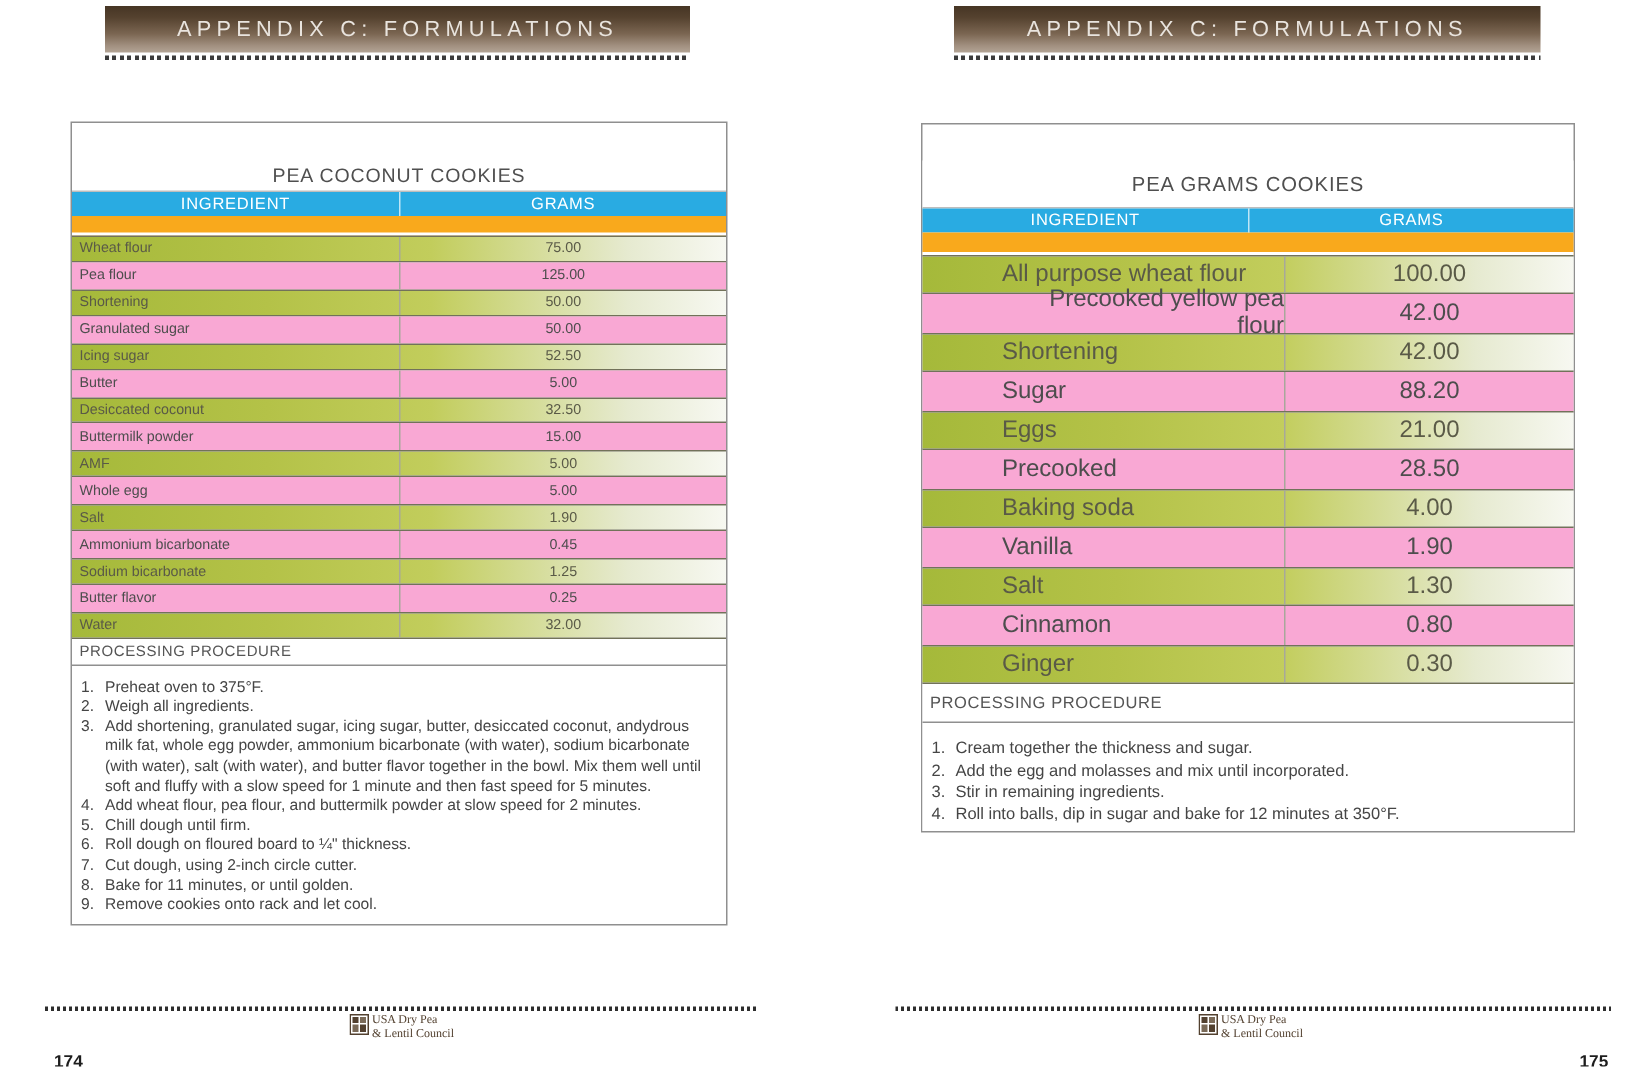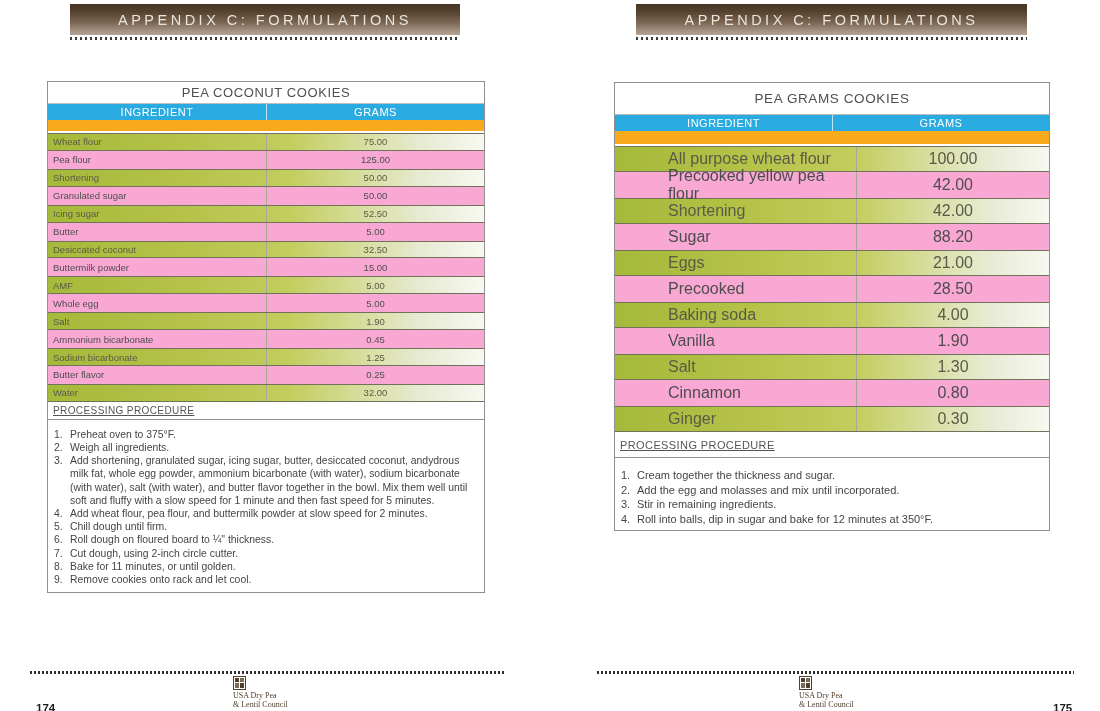--- a/index.html
+++ b/index.html
@@ -25,52 +25,51 @@
   .page-right .dotted-rule.top { left:636px; width:391px; top:37px; }
 
   
   .recipe-table { position:absolute; background:#fff; border:1px solid #8f8f8f; }
   .page-left  .recipe-table { left:47px;  top:81px; width:438px; }
   .page-right .recipe-table { left:614px; top:82px; width:436px; }
 
   .t-title {
     width:100%; color:#4f4f4f; letter-spacing:0.6px;
     display:flex; align-items:center; justify-content:center;
-    border-bottom:1px solid #bdbdbd; background:#fff;
+    border-bottom:1px solid #bdbdbd; background:#fff;margin-top:24px;
   }
   .page-left  .t-title { height:22px; font-size:13px; }
   .page-right .t-title { height:32px; font-size:13.5px; }
 
   .t-head { display:flex; background:#29abe2; color:#ffffff; font-weight:normal; }
   .page-left  .t-head { height:16px; font-size:11px; }
   .page-right .t-head { height:16px; font-size:11px; }
   .t-head .cell-ing { width:50%; display:flex; align-items:center; justify-content:center; letter-spacing:0.5px; }
   .t-head .cell-gr  { width:50%; display:flex; align-items:center; justify-content:center; letter-spacing:0.5px; border-left:1px solid rgba(255,255,255,0.7); }
 
   .t-orange { width:100%; background:#f9a91c; border-bottom:2px solid #ffffff; }
   .page-left  .t-orange { height:13px; }
   .page-right .t-orange { height:15px; }
 
-  .t-row { display:flex; width:100%; }
+  .t-row { display:flex; width:100%;text-align:right; }
   .page-left  .t-row { height:17.93px; font-size:9.5px; }
   .page-right .t-row { height:26px;    font-size:16px;padding-left:48px; }
   .t-row .cell-ing { width:50%; display:flex; align-items:center; padding-left:5px; }
   .t-row .cell-gr  { width:50%; display:flex; align-items:center; justify-content:center; border-left:1px solid #a8a89a; }
   .t-row.plain { background:#f9a8d4; color:#4d4d4d; }
   .t-row.hl {
     background:linear-gradient(90deg, #a5b93a 0%, #b4c248 30%, #c2cd5c 55%, #e6ead0 85%, #f7f8f1 100%);
     color:#5a5a47;
     border-top:1px solid #72725a; border-bottom:1px solid #72725a;
   }
 
   .t-proc-label {
     display:flex; align-items:center; padding-left:5px;
     color:#555555; background:#fff; letter-spacing:0.4px;
     border-bottom:1px solid #8f8f8f;
-    text-decoration:underline;
   }
   .page-left  .t-proc-label { height:18px; font-size:10px; }
   .page-right .t-proc-label { height:26px; font-size:11px; }
 
   .t-steps { background:#fff; }
   .page-left  .t-steps { height:172px; padding:8px 4px 0 6px; font-size:10.4px; line-height:13.2px; color:#454545; }
   .page-right .t-steps { height:72px;  padding:10px 4px 0 6px; font-size:11px;  line-height:14.5px; color:#454545; }
   .step { display:flex; }
   .step-num { flex:none; width:16px; }
   .step-text { flex:1; }
@@ -83,21 +82,21 @@
   .page-left  .footer-rule { left:30px;  width:475px; }
   .page-right .footer-rule { left:597px; width:477px; }
 
   .page-num {
     position:absolute; top:702px; font-family:Liberation Sans, sans-serif;
     font-weight:bold; font-size:11.5px; color:#1d1d1d;
   }
   .page-num.left  { left:36px; }
   .page-num.right { left:1053px; }
 
-  .logo { position:absolute; top:676px; display:flex; align-items:flex-start; gap:2px;flex-direction:column; }
+  .logo { position:absolute; top:676px; display:flex; align-items:flex-start; gap:2px; }
   .page-left  .logo { left:233px; }
   .page-right .logo { left:799px; }
   .logo-icon { width:13px; height:14px; flex:none; }
   .logo-text { font-family:"Liberation Serif", serif; font-size:8px; line-height:8.5px; color:#52402f; white-space:nowrap; }
 </style>
 </head>
 <body>
 
 <div class="canvas">
 

